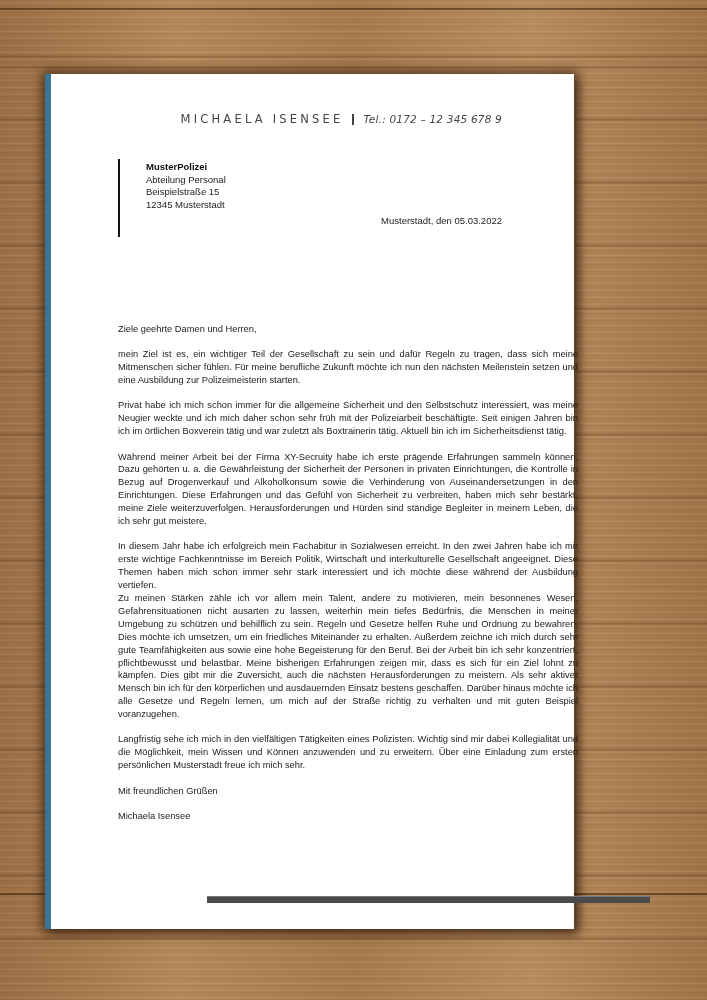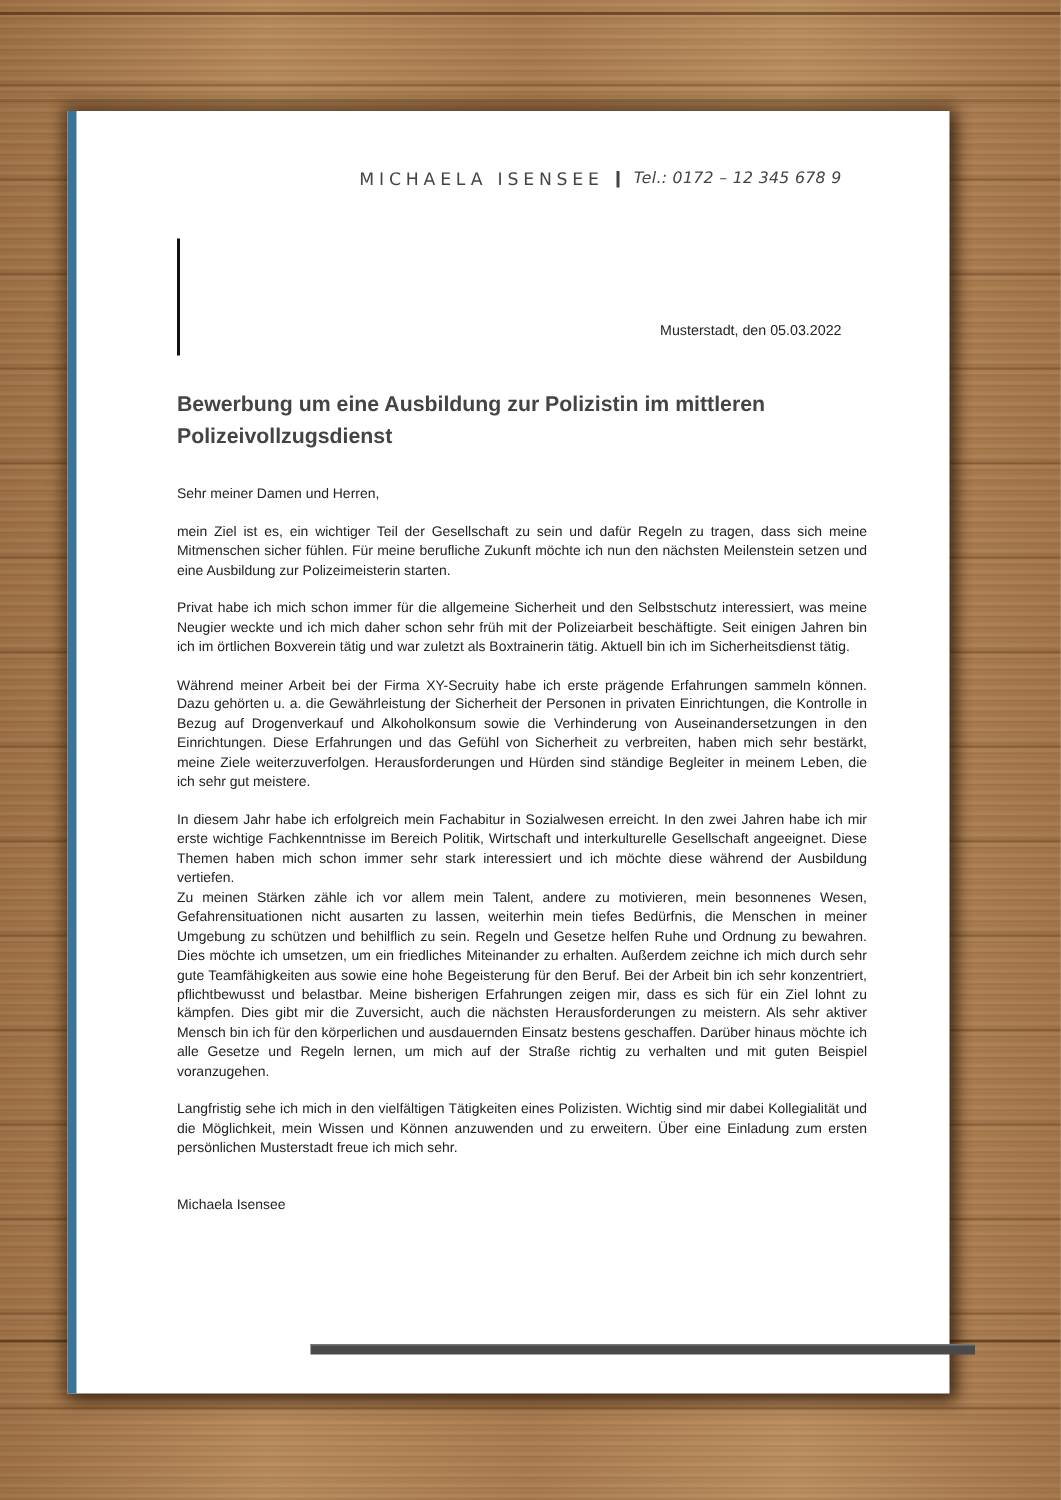--- a/index.html
+++ b/index.html
@@ -28,21 +28,21 @@
       position: absolute;
       left: 0;
       width: 707px;
       height: 2px;
       background: rgba(55,30,10,0.55);
     }
     .paper {
       position: absolute;
       left: 45px;
       top: 74px;
-      width: 588px;
+      width: 529px;
       height: 855px;
       background: #ffffff;
       box-shadow: 0 0 10px 4px rgba(40,20,5,0.55), 4px 4px 10px rgba(40,20,5,0.5);
     }
     .paper-stripe {
       position: absolute;
       left: 0;
       top: 0;
       width: 6px;
       height: 855px;
@@ -148,37 +148,43 @@
 <div class="paper">
   <div class="paper-stripe"></div>
 
   <div class="header-line">
     <span class="header-name">MICHAELA ISENSEE</span>
     <span class="header-sep"></span>
     <span class="header-phone">Tel.: 0172 – 12 345 678 9</span>
   </div>
 
   <div class="recipient-bar"></div>
+  <div class="recipient-lines">
+    <div class="org">MusterPolizei</div>
+    <div>Abteilung Personal</div>
+    <div>Beispielstraße 15</div>
+    <div>12345 Musterstadt</div>
+  </div>
 
   <div class="date-line">Musterstadt, den 05.03.2022</div>
 
-  <div class="subject">Bewerbung um eine Ausbildung zur Polizistin im mittleren Polizeivollzugsdienst</div>
 
   <div class="body-text">
-    <p>Sehr meiner Damen und Herren,</p>
+    <p>Ziele geehrte Damen und Herren,</p>
     <div class="gap"></div>
     <p>mein Ziel ist es, ein wichtiger Teil der Gesellschaft zu sein und dafür Regeln zu tragen, dass sich meine Mitmenschen sicher fühlen. Für meine berufliche Zukunft möchte ich nun den nächsten Meilenstein setzen und eine Ausbildung zur Polizeimeisterin starten.</p>
     <div class="gap"></div>
     <p>Privat habe ich mich schon immer für die allgemeine Sicherheit und den Selbstschutz interessiert, was meine Neugier weckte und ich mich daher schon sehr früh mit der Polizeiarbeit beschäftigte. Seit einigen Jahren bin ich im örtlichen Boxverein tätig und war zuletzt als Boxtrainerin tätig. Aktuell bin ich im Sicherheitsdienst tätig.</p>
     <div class="gap"></div>
     <p>Während meiner Arbeit bei der Firma XY-Secruity habe ich erste prägende Erfahrungen sammeln können. Dazu gehörten u. a. die Gewährleistung der Sicherheit der Personen in privaten Einrichtungen, die Kontrolle in Bezug auf Drogenverkauf und Alkoholkonsum sowie die Verhinderung von Auseinandersetzungen in den Einrichtungen. Diese Erfahrungen und das Gefühl von Sicherheit zu verbreiten, haben mich sehr bestärkt, meine Ziele weiterzuverfolgen. Herausforderungen und Hürden sind ständige Begleiter in meinem Leben, die ich sehr gut meistere.</p>
     <div class="gap"></div>
     <p>In diesem Jahr habe ich erfolgreich mein Fachabitur in Sozialwesen erreicht. In den zwei Jahren habe ich mir erste wichtige Fachkenntnisse im Bereich Politik, Wirtschaft und interkulturelle Gesellschaft angeeignet. Diese Themen haben mich schon immer sehr stark interessiert und ich möchte diese während der Ausbildung vertiefen.</p>
     <p>Zu meinen Stärken zähle ich vor allem mein Talent, andere zu motivieren, mein besonnenes Wesen, Gefahrensituationen nicht ausarten zu lassen, weiterhin mein tiefes Bedürfnis, die Menschen in meiner Umgebung zu schützen und behilflich zu sein. Regeln und Gesetze helfen Ruhe und Ordnung zu bewahren. Dies möchte ich umsetzen, um ein friedliches Miteinander zu erhalten. Außerdem zeichne ich mich durch sehr gute Teamfähigkeiten aus sowie eine hohe Begeisterung für den Beruf. Bei der Arbeit bin ich sehr konzentriert, pflichtbewusst und belastbar. Meine bisherigen Erfahrungen zeigen mir, dass es sich für ein Ziel lohnt zu kämpfen. Dies gibt mir die Zuversicht, auch die nächsten Herausforderungen zu meistern. Als sehr aktiver Mensch bin ich für den körperlichen und ausdauernden Einsatz bestens geschaffen. Darüber hinaus möchte ich alle Gesetze und Regeln lernen, um mich auf der Straße richtig zu verhalten und mit guten Beispiel voranzugehen.</p>
     <div class="gap"></div>
     <p>Langfristig sehe ich mich in den vielfältigen Tätigkeiten eines Polizisten. Wichtig sind mir dabei Kollegialität und die Möglichkeit, mein Wissen und Können anzuwenden und zu erweitern. Über eine Einladung zum ersten persönlichen Musterstadt freue ich mich sehr.</p>
     <div class="gap"></div>
+    <p>Mit freundlichen Grüßen</p>
     <div class="gap"></div>
     <p>Michaela Isensee</p>
   </div>
 
   <div class="bottom-bar"></div>
 </div>
 
 </body></html>

